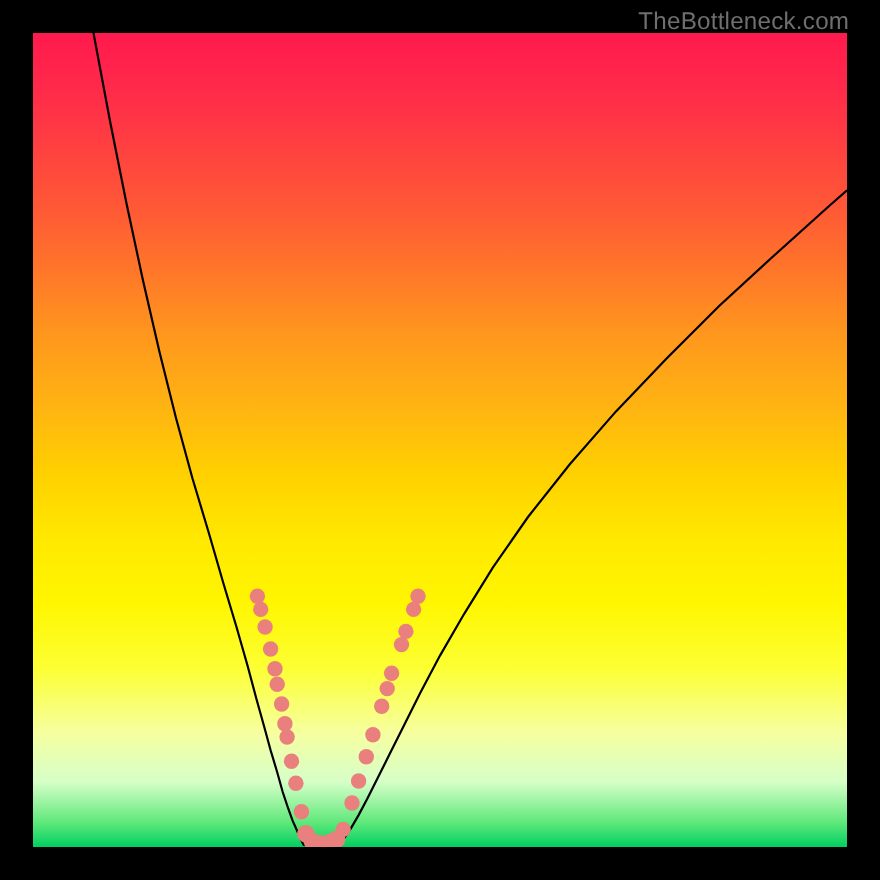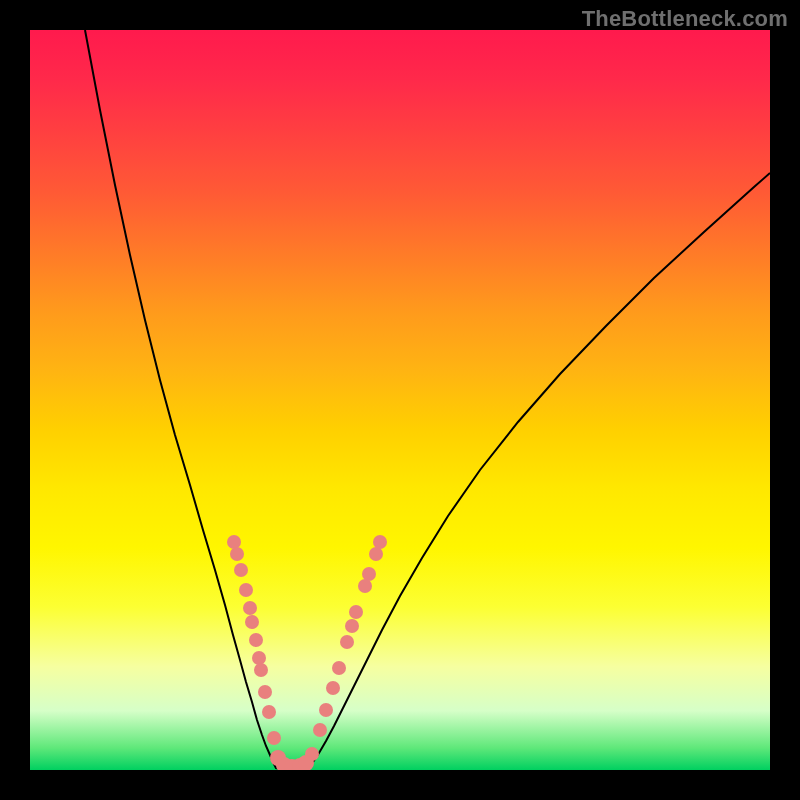--- a/index.html
+++ b/index.html
@@ -30,24 +30,24 @@
       #fcff33 78%,
       #f6ffa0 86%,
       #d6ffc8 92%,
       #5fe87a 97%,
       #00d060 100%
     );
   }
   .watermark {
     position: absolute;
     top: 6px;
-    right: 12px;
+    right: 28px;
     font-family: Arial, Helvetica, sans-serif;
     font-size: 22px;
-    font-weight: 700;
+    font-weight: 400;
     color: #6f6f6f;
     letter-spacing: 0.2px;
   }
   svg.curve {
     position: absolute;
     left: 0; top: 0;
     width: 740px;
     height: 740px;
   }
   .curve path { stroke: #000; stroke-width: 2; fill: none; }

